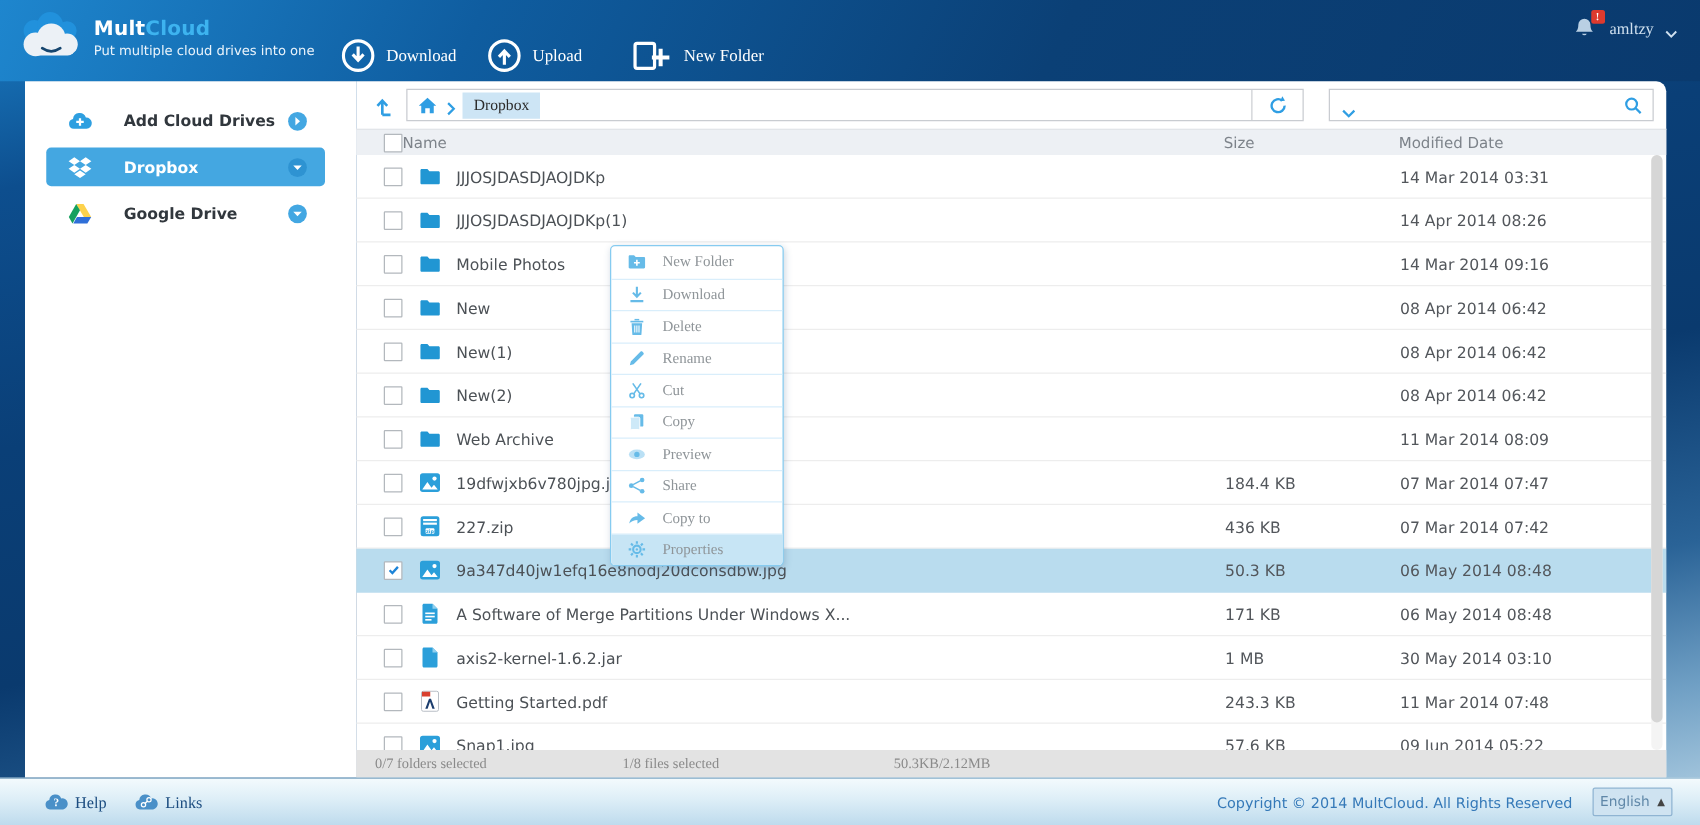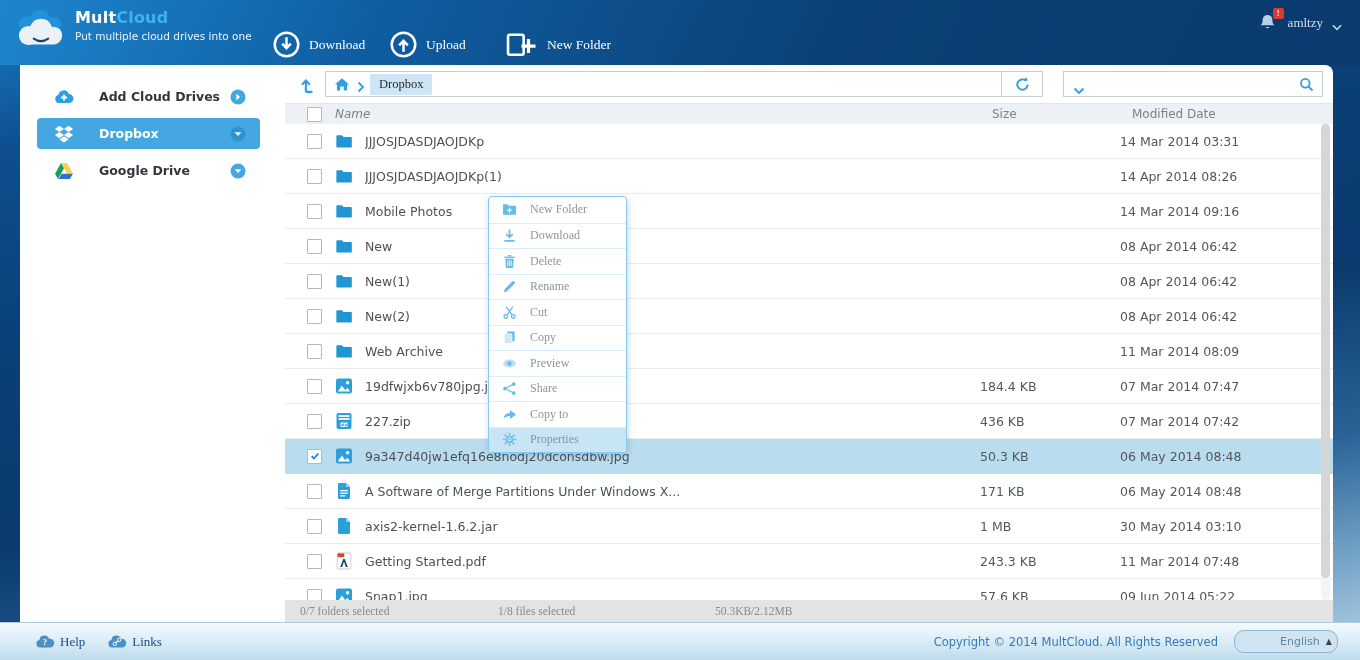--- a/index.html
+++ b/index.html
@@ -2,21 +2,21 @@
 <html><head>
 <meta charset="utf-8">
 <style>
   html,body{margin:0;padding:0;}
   .page{position:relative;width:1360px;height:660px;overflow:hidden;
     font-family:"DejaVu Sans",sans-serif;
     background:linear-gradient(168deg,#1b7fc6 0%,#0d4e8e 16%,#0a3f77 38%,#0a3a6e 58%,#2a6397 76%,#6f9fc4 88%,#b7d4e6 100%);}
   
   .hdr{position:absolute;left:0;top:0;width:100%;height:65px;
     background:linear-gradient(115deg,#1e86ce 0%,#0f5da0 28%,#0b4076 62%,#0a3a6e 100%);}
-  .logo{position:absolute;left:13px;top:8px;display:flex;gap:6px;cursor:pointer;}
+  .logo{position:absolute;left:13px;top:8px;display:flex;align-items:center;gap:6px;cursor:pointer;}
   .logo-cloud{width:56px;height:44px;display:block;}
   .logo-cloud svg{width:100%;height:100%;}
   .logo-title{font-size:16px;font-weight:bold;letter-spacing:.2px;}
   .logo-title .t1{color:#ffffff;}
   .logo-title .t2{color:#3db3ef;}
   .logo-tag{font-size:10.5px;color:#e9f3fb;margin-top:3px;}
   #header-actions{position:absolute;left:0;top:0;width:100%;height:100%;}
   .hdr-action{position:absolute;top:31px;display:flex;align-items:center;gap:9px;color:#fff;
     font-family:"Liberation Serif",serif;font-size:13.5px;cursor:pointer;}
   .hdr-action:nth-of-type(1){left:273px;}
@@ -64,21 +64,21 @@
   .s-input{flex:1;border:none;outline:none;height:20px;margin:0 4px;font-size:12px;background:transparent;}
   .s-mag{width:15px;height:15px;margin-right:8px;display:block;cursor:pointer;}
   .s-mag svg{width:100%;height:100%;}
   
   .thead{position:relative;height:21px;background:#edf0f4;border-top:1px solid #e2e5e9;display:flex;align-items:center;
     font-size:12px;color:#7d838a;box-sizing:border-box;}
   .cb{width:13px;height:13px;border:1px solid #b3b8bd;border-radius:1px;background:#fff;flex:none;
     display:inline-flex;align-items:center;justify-content:center;cursor:pointer;}
   .cb svg{width:10px;height:10px;}
   .thead .cb{margin-left:22px;}
-  .th-name{margin-left:13px;width:657px;font-style:italic;}
+  .th-name{width:657px;}
   .th-size{width:140px;}
   .th-date{flex:1;}
   .rows{position:absolute;left:0;top:59px;width:100%;height:476px;overflow:hidden;}
   .row{height:35px;display:flex;align-items:center;border-bottom:1px solid #ededed;box-sizing:border-box;cursor:pointer;}
   .row.selected{background:#b9dcee;border-bottom-color:#b9dcee;}
   .row .cb{margin-left:22px;}
   .r-icon{width:18px;height:18px;margin-left:13px;flex:none;display:block;}
   .r-icon svg{width:100%;height:100%;display:block;}
   .r-name{margin-left:12px;width:615px;font-size:12.5px;color:#4c5156;white-space:nowrap;overflow:hidden;}
   .r-size{width:140px;font-size:12.5px;color:#53575c;}
@@ -100,22 +100,22 @@
   .cm-label{margin-left:13px;font-family:"Liberation Serif",serif;font-size:12px;color:#8f9599;}
   
   .footer{position:absolute;left:0;bottom:0;width:100%;height:38px;box-sizing:border-box;
     background:linear-gradient(180deg,#f3fafd 0%,#ddeef7 45%,#bedbed 100%);border-top:1px solid #aecbdd;
     display:flex;align-items:center;padding:0 22px 0 35px;}
   .f-link{display:flex;align-items:center;gap:5px;margin-right:22px;cursor:pointer;
     font-family:"Liberation Serif",serif;font-size:13px;color:#1c4d80;}
   .f-icon{width:20px;height:15px;display:block;}
   .f-icon svg{width:100%;height:100%;}
   .f-copy{margin-left:auto;font-size:11.5px;color:#3579b8;}
-  .f-lang{margin-left:16px;width:62px;height:21px;background:#cfe3f1;border:1px solid #8fb4d2;border-radius:10px;
-    display:flex;align-items:center;justify-content:center;gap:6px;font-size:11px;color:#5f87a8;cursor:pointer;padding-left:40px;}
+  .f-lang{margin-left:16px;width:62px;height:21px;background:#cfe3f1;border:1px solid #8fb4d2;border-radius:2px;
+    display:flex;align-items:center;justify-content:center;gap:6px;font-size:11px;color:#5f87a8;cursor:pointer;}
   .f-tri{font-size:8px;color:#444;}
 </style>
 </head>
 <body>
 
 <div class="page">
 
   <div class="hdr">
     <div class="logo">
       <span class="logo-cloud">

